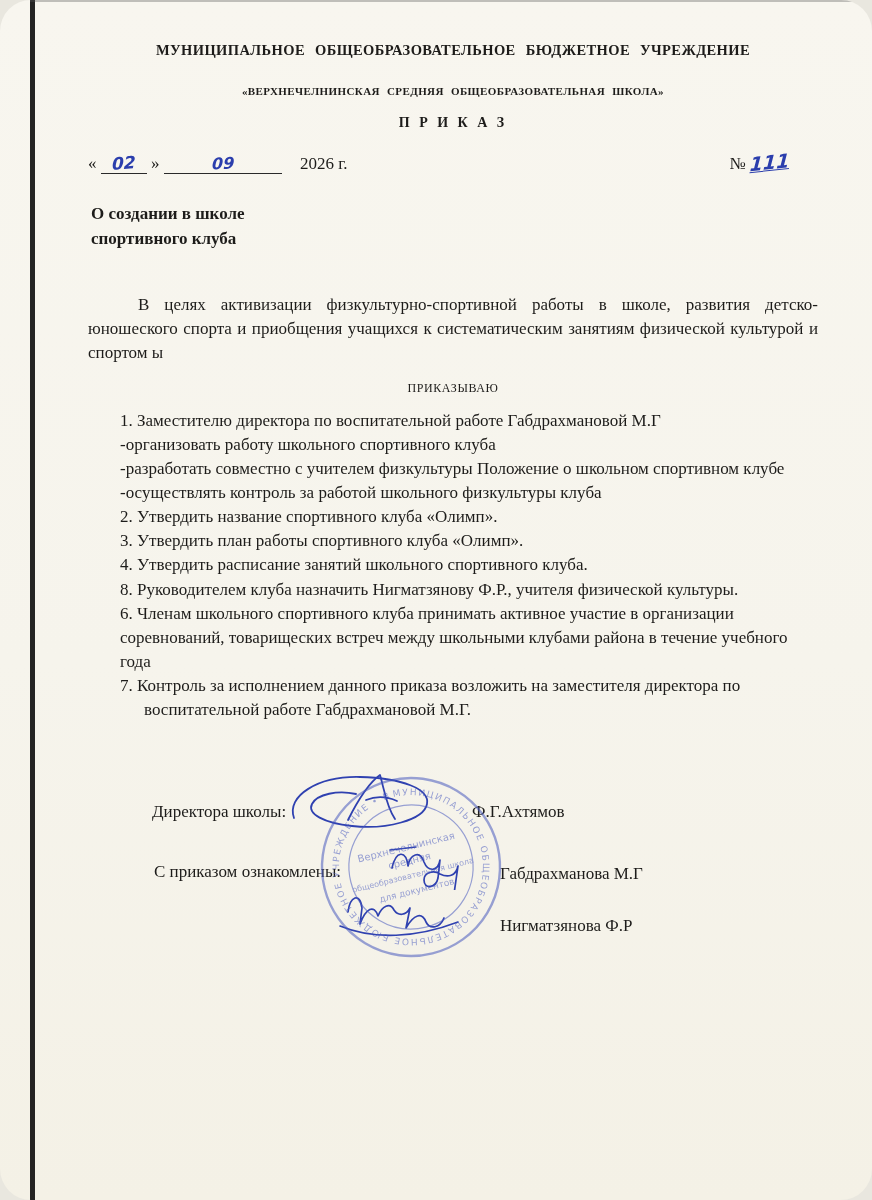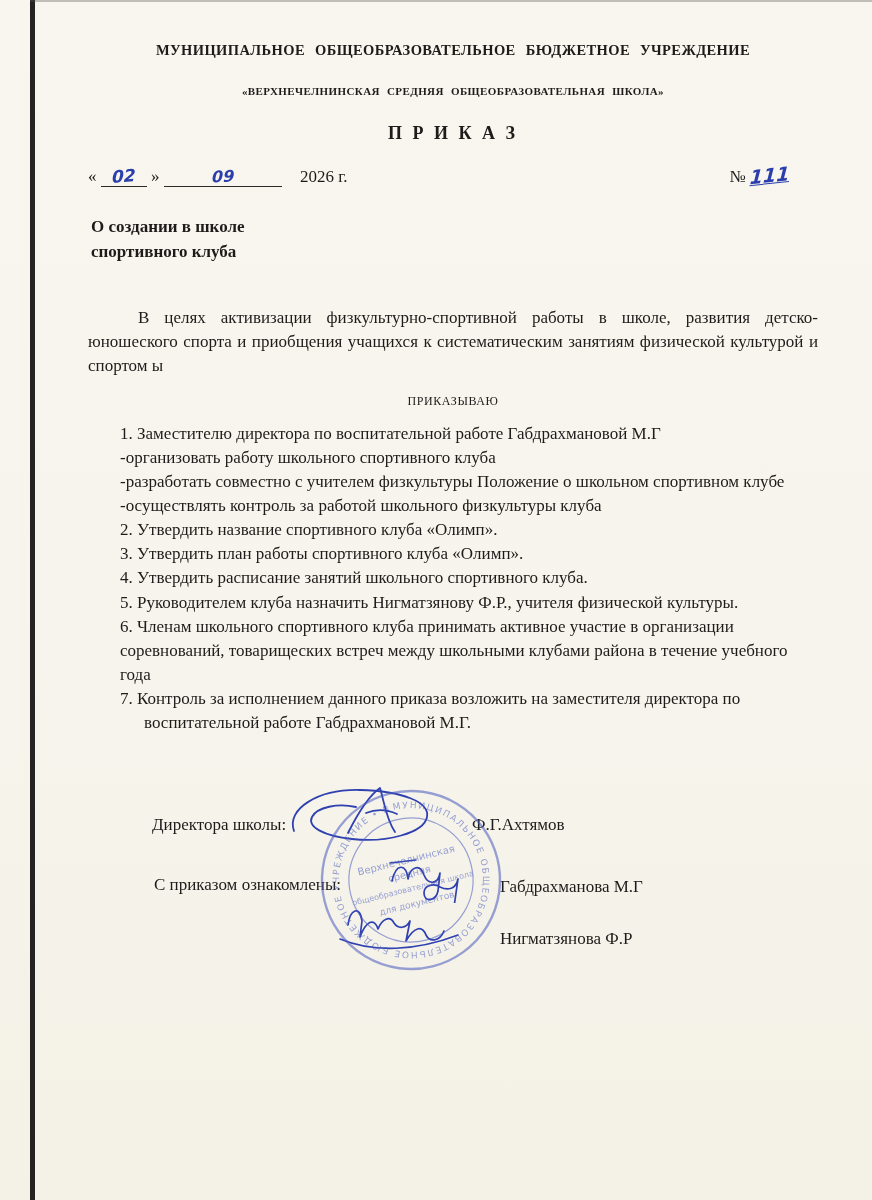--- a/index.html
+++ b/index.html
@@ -5,41 +5,42 @@
   html,body{margin:0;padding:0;background:#e9e7df;}
   .page{
     position:relative;
     width:872px;height:1200px;
     margin:0 auto;
     background:#f7f5ee;
     background-image:linear-gradient(180deg,#f8f6ef 0%,#f6f4ec 55%,#f4f1e6 100%);
     overflow:hidden;
     font-family:"Liberation Serif","DejaVu Serif",serif;
     color:#1d1c1a;
+    border-radius:31px;
   }
   .scan-edge-left{
     position:absolute;left:30px;top:0;width:5px;height:1200px;
     background:#111;opacity:.92;
   }
   .scan-edge-top{
     position:absolute;left:30px;top:0;height:2px;right:0;
     background:#555;opacity:.35;
   }
   .content{
     position:absolute;left:88px;top:42px;width:730px;
   }
   .org-line{
     text-align:center;font-weight:bold;font-size:14.5px;
     letter-spacing:.4px;word-spacing:6px;
     font-family:"Liberation Serif","DejaVu Serif",serif;
   }
   .org-line2{margin-top:26px;font-size:11px;word-spacing:4px;}
   .doc-title{
-    margin-top:26px;text-align:center;font-weight:bold;
-    font-size:18px;letter-spacing:3px;
+    margin-top:18px;text-align:center;font-weight:bold;
+    font-size:14px;letter-spacing:3px;
   }
   .date-row{
     margin-top:20px;font-size:17px;
     display:flex;justify-content:space-between;align-items:flex-end;
   }
   .blank{
     display:inline-block;border-bottom:1.2px solid #2a2a2a;
     text-align:center;vertical-align:bottom;line-height:1.05;
   }
   .blank-day{width:46px;}
@@ -118,21 +119,21 @@
     <div class="resolution">ПРИКАЗЫВАЮ</div>
 
     <div class="order-list">
       <div class="order-item">1.   Заместителю директора  по воспитательной работе Габдрахмановой М.Г</div>
       <div class="order-item">-организовать работу школьного спортивного клуба</div>
       <div class="order-item">-разработать совместно с учителем  физкультуры Положение о школьном спортивном клубе</div>
       <div class="order-item">-осуществлять контроль за работой школьного физкультуры клуба</div>
       <div class="order-item">2.   Утвердить  название спортивного клуба «Олимп».</div>
       <div class="order-item">3.   Утвердить план работы спортивного клуба   «Олимп».</div>
       <div class="order-item">4.   Утвердить расписание занятий школьного спортивного клуба.</div>
-      <div class="order-item">5.   Руководителем клуба назначить Нигматзянову Ф.Р., учителя физической культуры.</div>
+      <div class="order-item">8.   Руководителем клуба назначить Нигматзянову Ф.Р., учителя физической культуры.</div>
       <div class="order-item">6.   Членам школьного спортивного клуба принимать активное участие  в организации соревнований, товарищеских встреч между школьными клубами района в течение учебного года</div>
       <div class="order-item hang">7.  Контроль за исполнением данного приказа возложить на заместителя  директора по воспитательной работе Габдрахмановой М.Г.</div>
     </div>
 
     <div class="sig-block">
 
       <span class="sig-label-director">Директора школы:</span>
 
       <svg class="sig-svg sig-director-ink" width="190" height="80" viewBox="0 0 190 80">
         <path class="ink-stroke" stroke-width="1.8" d="M18 54 C 10 32, 42 12, 84 13 C 126 14, 154 25, 151 40 C 148 56, 110 66, 76 62 C 48 59, 31 50, 36 40 C 41 30, 62 26, 80 30"></path>

